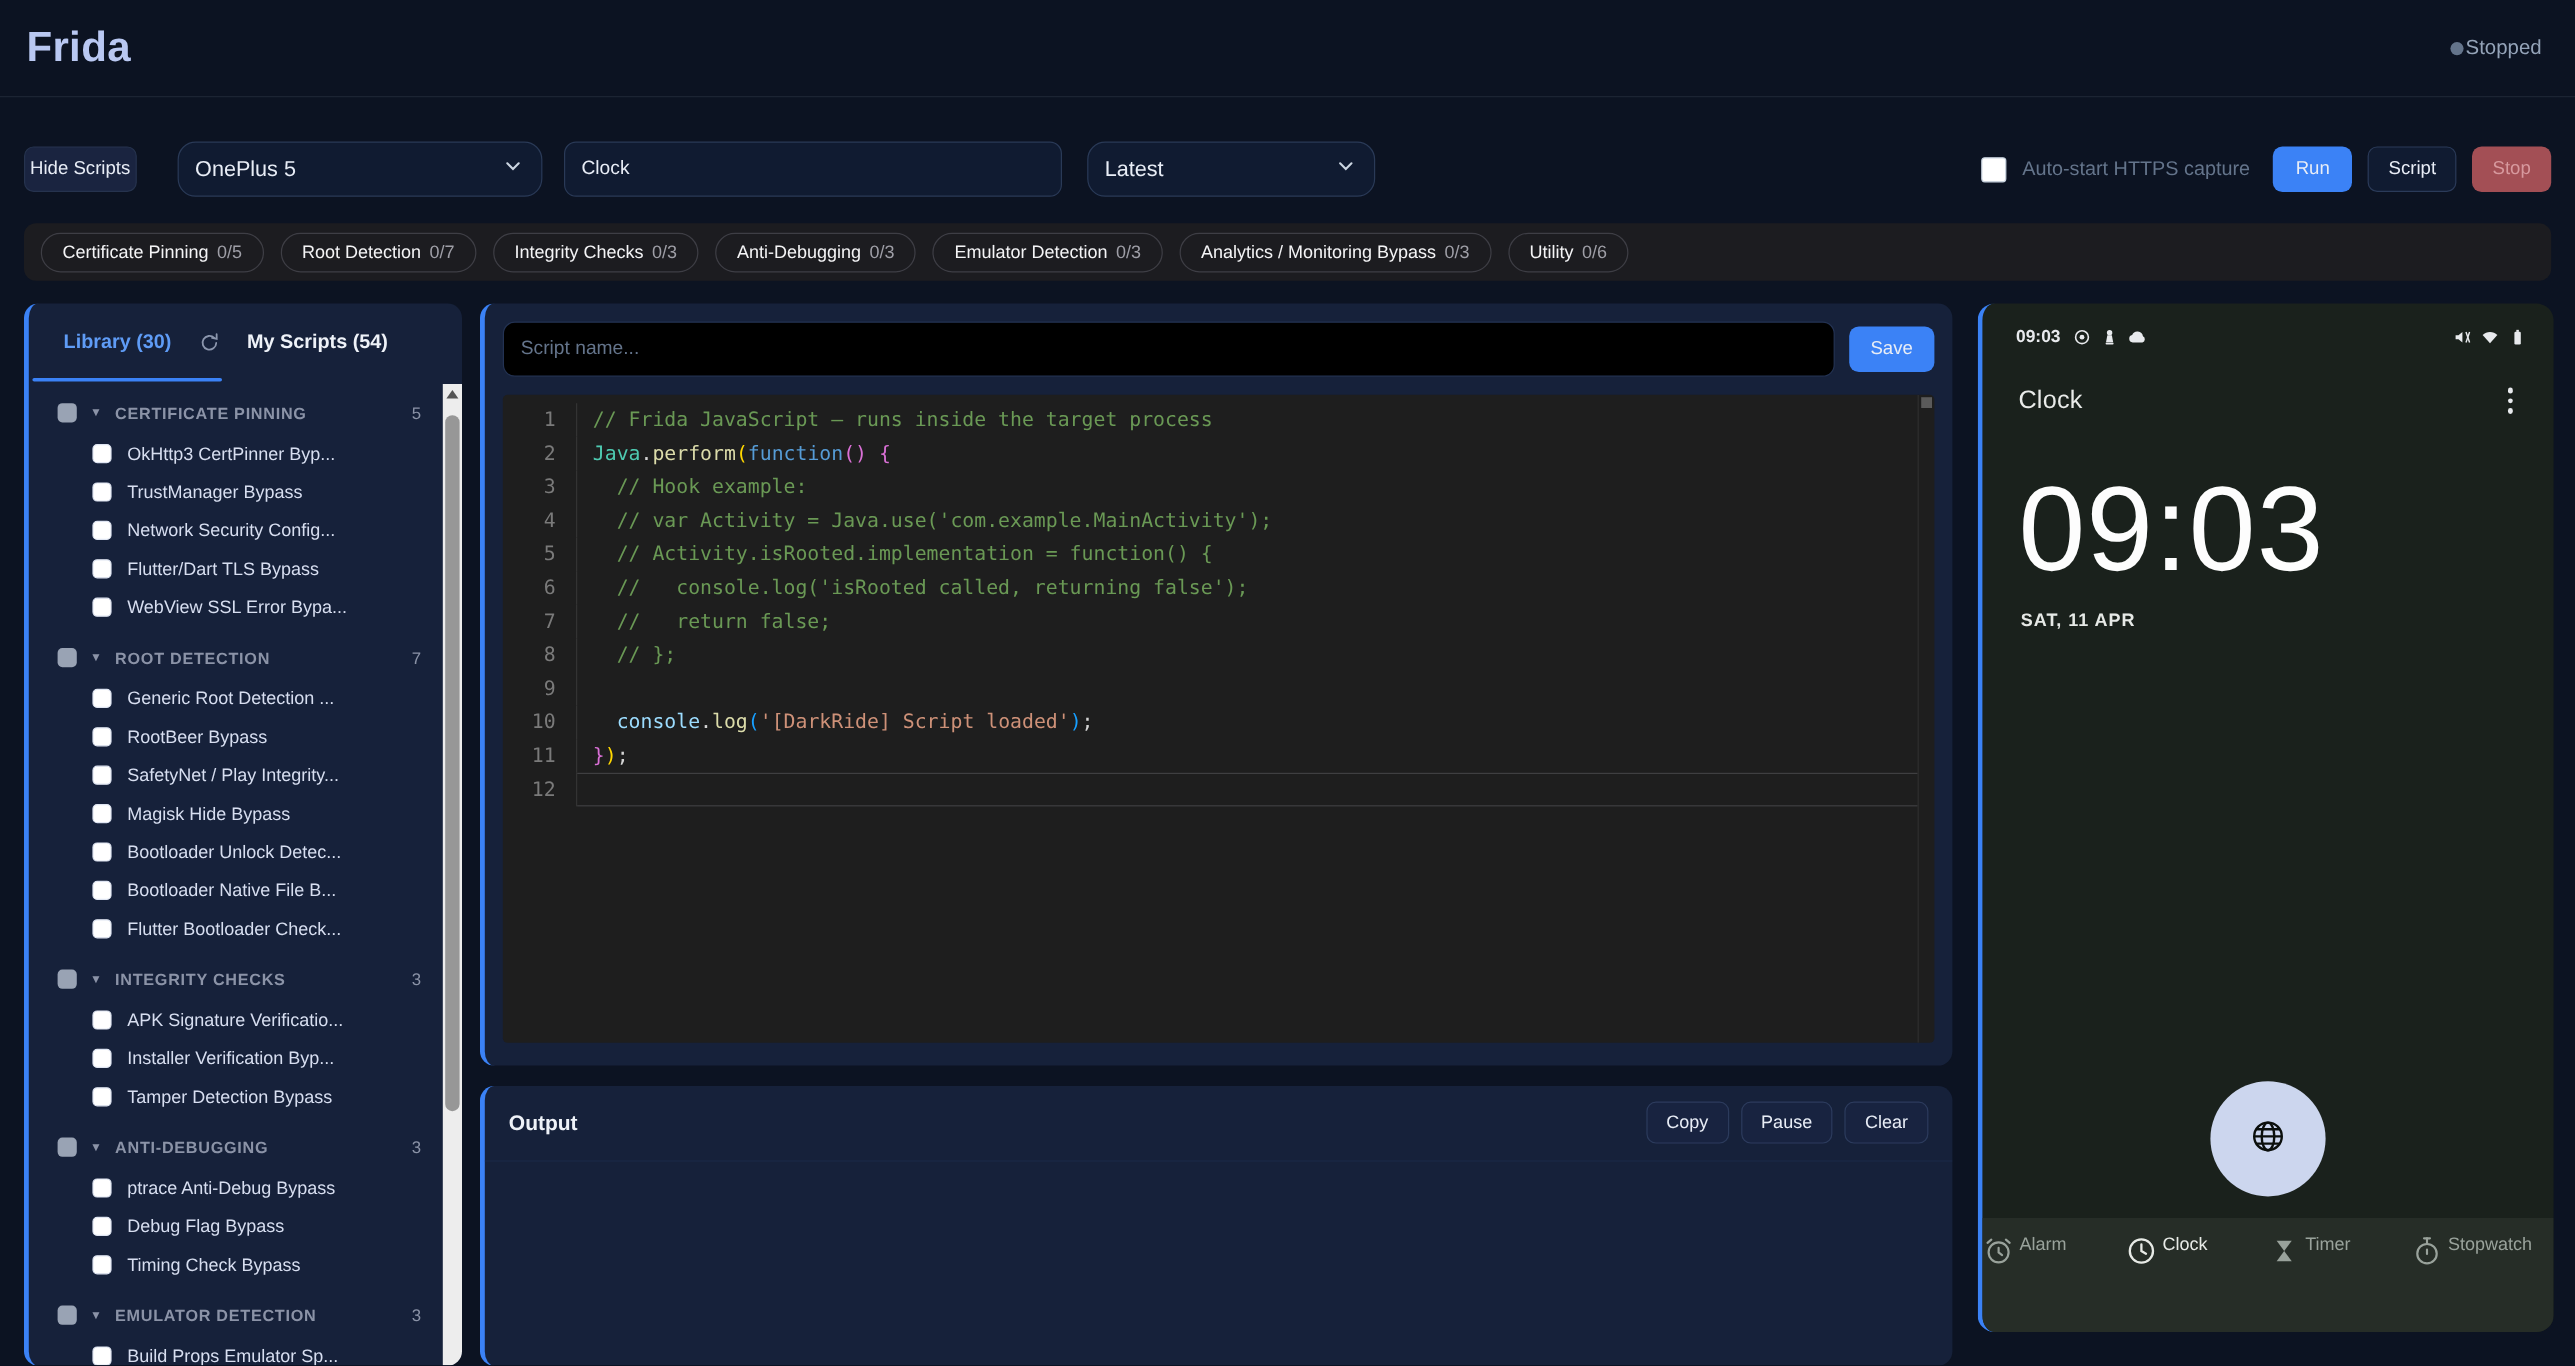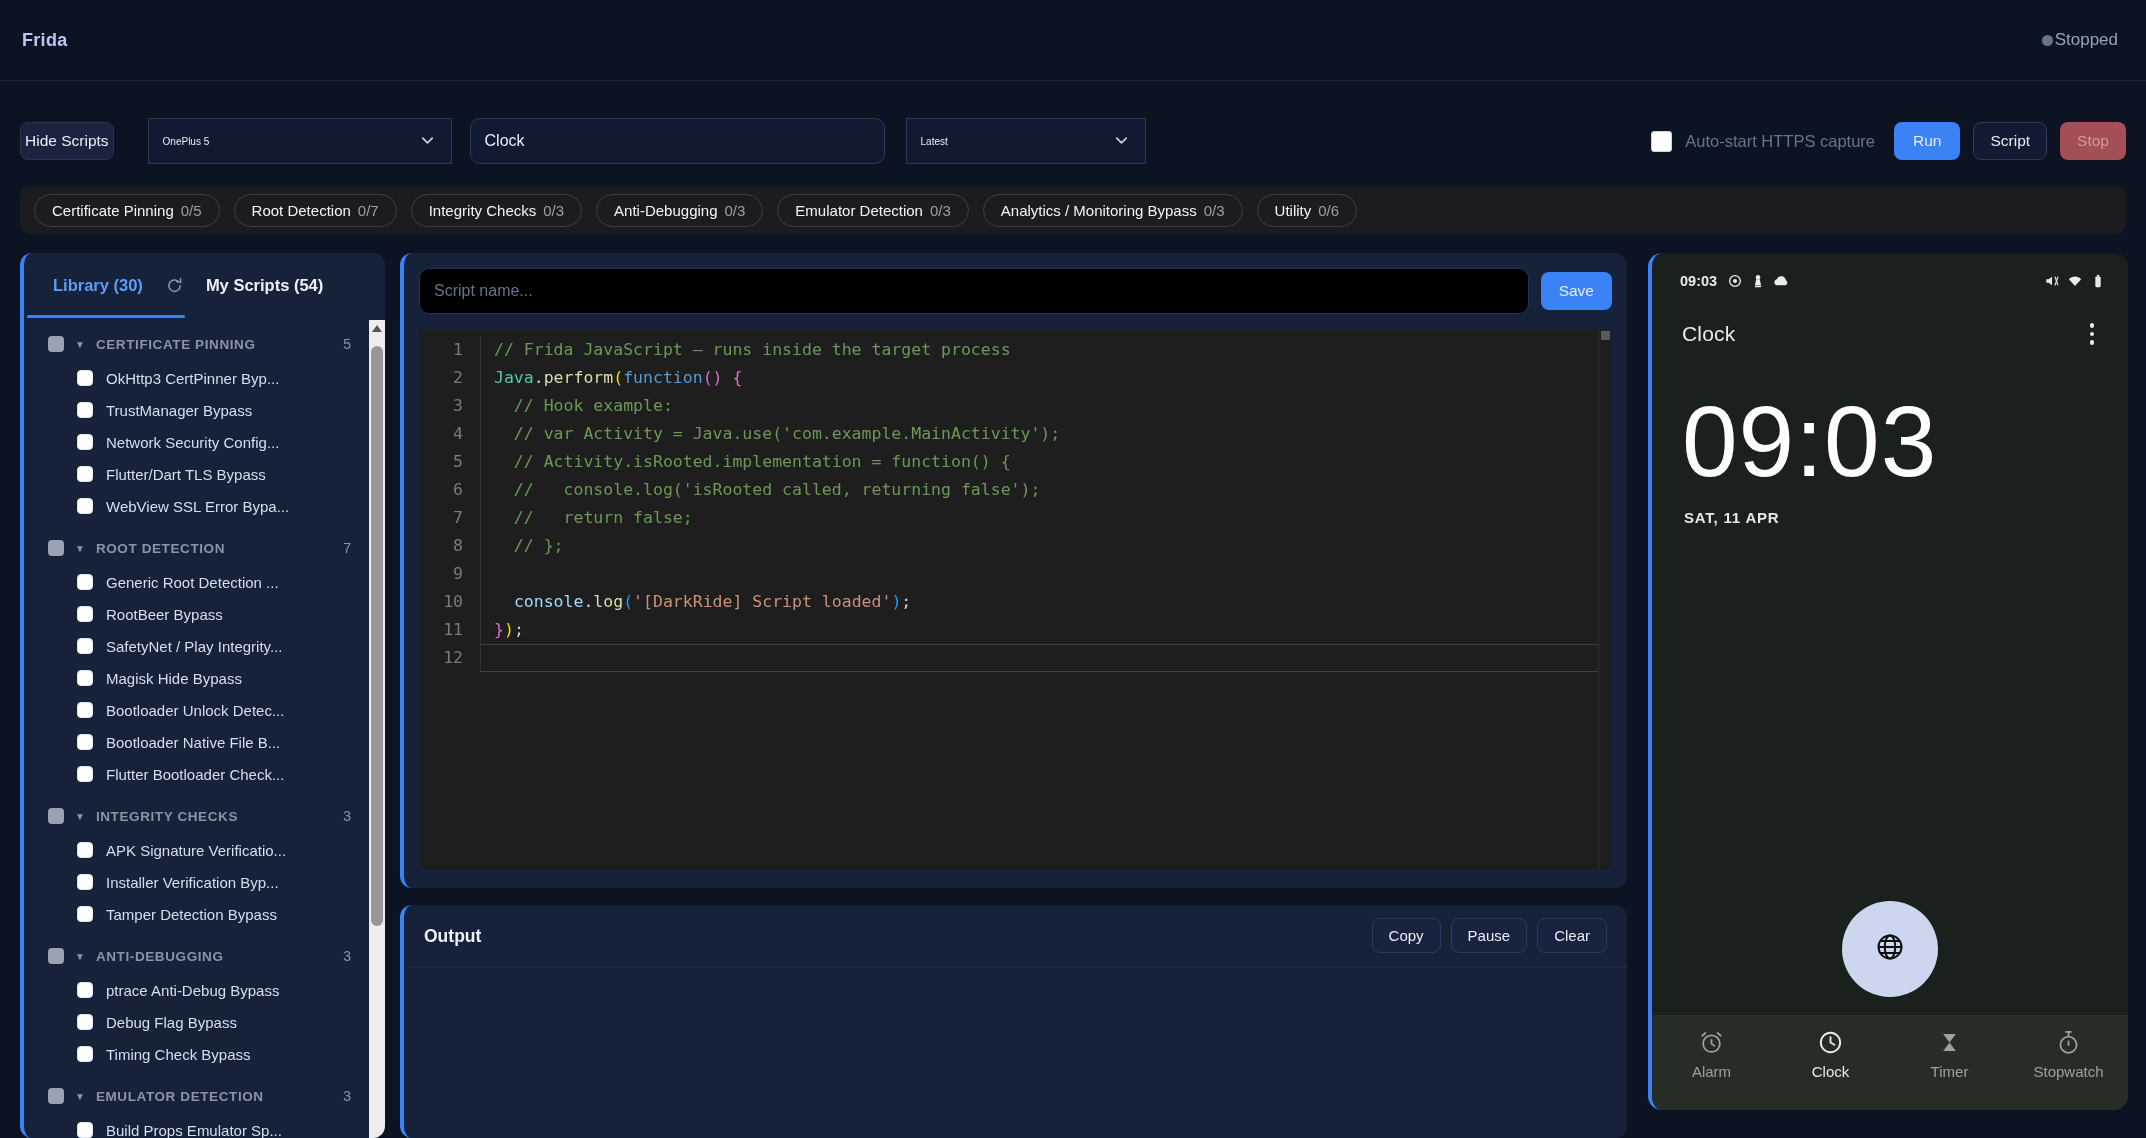--- a/index.html
+++ b/index.html
@@ -2,30 +2,30 @@
 <html><head>
 <meta charset="utf-8">
 <style>
   html,body{margin:0;padding:0;background:#0c1322;}
   .page{position:relative;width:2146px;height:1138px;background:var(--page-bg,#0c1322);
         font-family:"Liberation Sans",sans-serif;color:#e2e8f0;overflow:hidden;}
 
   
   .hdr{position:absolute;left:0;top:0;width:100%;height:80px;
        border-bottom:1px solid rgba(148,163,184,.12);display:flex;align-items:center;}
-  .brand{margin-left:22px;font-size:18px;font-weight:bold;color:#b9c8f2;letter-spacing:.3px;}
+  .brand{margin-left:22px;font-size:35px;font-weight:bold;color:#b9c8f2;letter-spacing:.3px;}
   .status{position:absolute;right:28px;display:flex;align-items:center;gap:2px;color:#94a3b8;font-size:17px;}
   .status-dot{width:11px;height:11px;border-radius:50%;background:#64748b;}
 
   
   .toolbar{position:absolute;left:20px;right:20px;top:116px;height:50px;display:flex;align-items:center;}
   .btn{border-radius:8px;font-size:15.5px;color:#e8edf6;display:flex;align-items:center;justify-content:center;cursor:pointer;}
   .btn-ghost{background:#1a2440;border:1px solid #26334e;padding:9px 4px;}
-  .sel{height:46px;background:#101b31;border:1px solid #2a3a57;border-radius:0;display:flex;
-       align-items:center;padding:0 14px;font-size:10px;color:#e8edf6;box-sizing:border-box;cursor:pointer;}
+  .sel{height:46px;background:#101b31;border:1px solid #2a3a57;border-radius:15px;display:flex;
+       align-items:center;padding:0 14px;font-size:18px;color:#e8edf6;box-sizing:border-box;cursor:pointer;}
   .sel .lbl{flex:1;}
   .inp{height:46px;background:#101b31;border:1px solid #2a3a57;border-radius:10px;
        padding:0 14px;font-size:16px;color:#e8edf6;box-sizing:border-box;font-family:"Liberation Sans",sans-serif;}
   .inp::placeholder{color:#64748b;}
   .tb-right{margin-left:auto;display:flex;align-items:center;gap:13px;}
   .chk{width:19px;height:19px;background:#fff;border-radius:3px;border:1px solid #cbd5e1;cursor:pointer;}
   .chk-lbl{color:#64748b;font-size:16.5px;margin-right:6px;}
   .btn-run{background:var(--accent,#3b82f6);padding:10px 19px;font-size:15.5px;}
   .btn-attach{background:#101b31;border:1px solid #2b3b59;padding:9px 16px;}
   .btn-stop{background:var(--stop-bg,#a34f55);padding:10px 17px;color:#d7999e;}
@@ -98,21 +98,21 @@
   .ph-appbar{display:flex;align-items:center;padding:30px 30px 0 30px;}
   .ph-app-title{font-size:21px;font-weight:500;color:#e9ebe9;flex:1;letter-spacing:.2px;}
   .kebab{display:flex;flex-direction:column;gap:4px;cursor:pointer;padding:4px;}
   .kebab i{width:4.5px;height:4.5px;border-radius:50%;background:#e8eaed;}
   .ph-big-time{margin:42px 0 0 30px;font-size:100px;font-weight:300;line-height:1;color:#fdfdfd;letter-spacing:1px;}
   .ph-date{margin:18px 0 0 32px;font-size:15px;font-weight:bold;letter-spacing:.8px;color:#e6e9e6;}
   .fab{position:absolute;left:50%;top:648px;transform:translateX(-50%);width:96px;height:96px;border-radius:50%;
        background:var(--fab-bg,#ccd6ee);display:flex;align-items:center;justify-content:center;cursor:pointer;}
   .ph-nav{position:absolute;left:0;right:0;bottom:0;height:95px;background:var(--phone-nav-bg,#262d27);
           display:flex;align-items:flex-start;padding-top:14px;box-sizing:border-box;}
-  .nav-item{flex:1;display:flex;flex-direction:column;align-items:center;gap:4px;color:#99a29b;font-size:15px;cursor:pointer;}
+  .nav-item{flex:1;display:flex;align-items:flex-start;gap:4px;color:#99a29b;font-size:15px;cursor:pointer;}
   .nav-item.active{color:#e7eae6;}
 </style>
 </head>
 <body>
 
 <div class="page" style="--accent: #3b82f6; --page-bg: #0c1322; --panel-bg: #16213a; --pillsbar-bg: #1c1c20; --editor-bg: #1e1e1e; --stop-bg: #a34f55; --phone-bg: #1a211c; --phone-nav-bg: #262d27; --fab-bg: #ccd6ee; --syn-c: #6A9955; --syn-t: #4EC9B0; --syn-w: #d4d4d4; --syn-y: #FFD700; --syn-p: #DA70D6; --syn-b: #179FFF; --syn-k: #569CD6; --syn-v: #9CDCFE; --syn-f: #DCDCAA; --syn-s: #CE9178;">
 
   <div class="hdr">
     <div class="brand">Frida</div>
     <div class="status">

